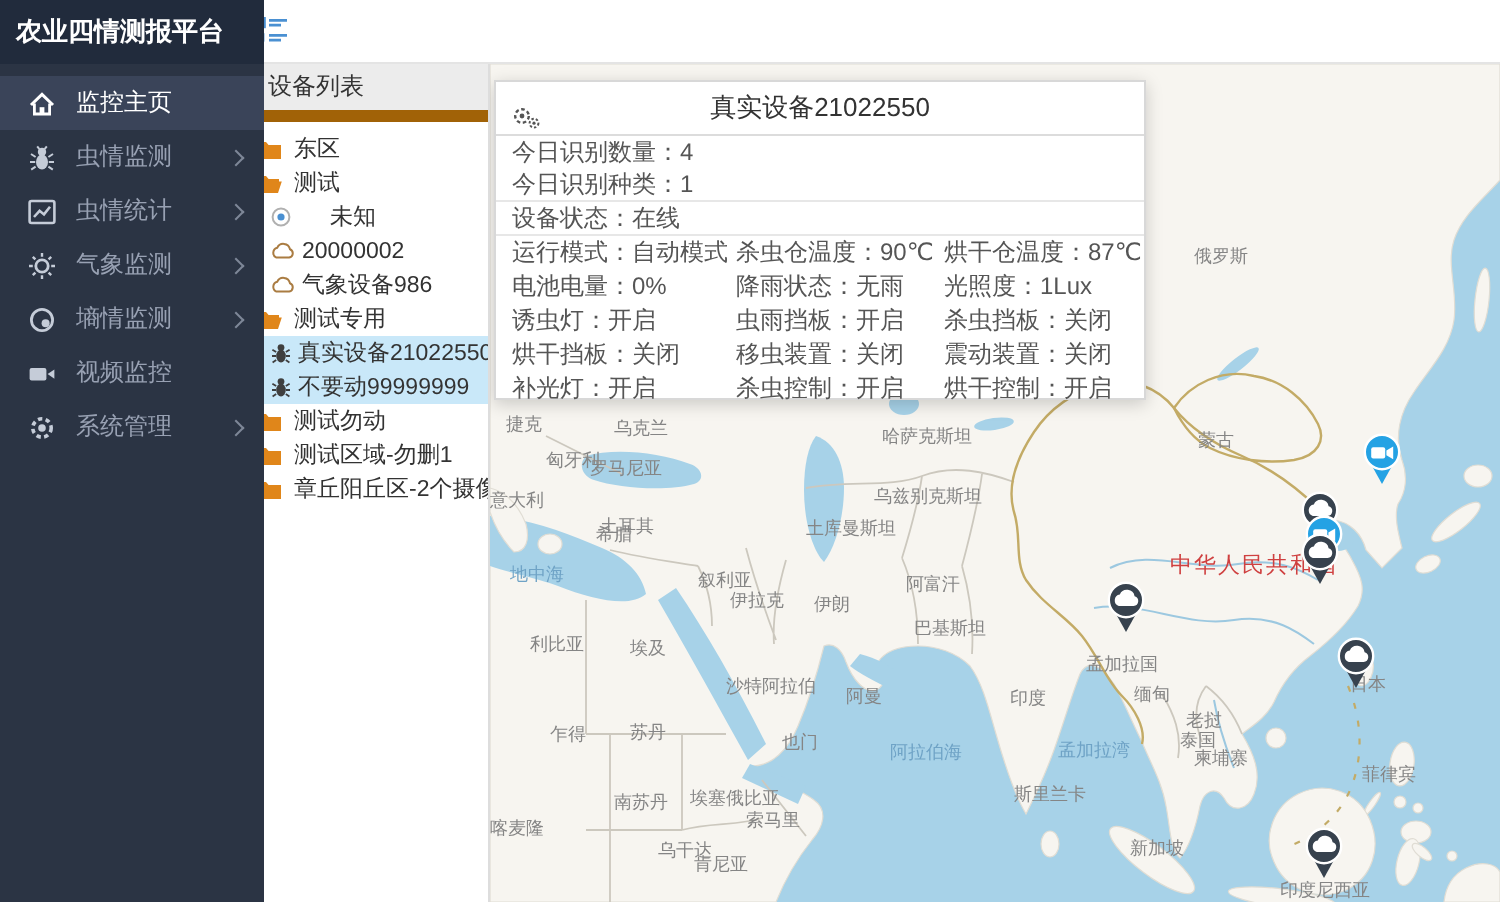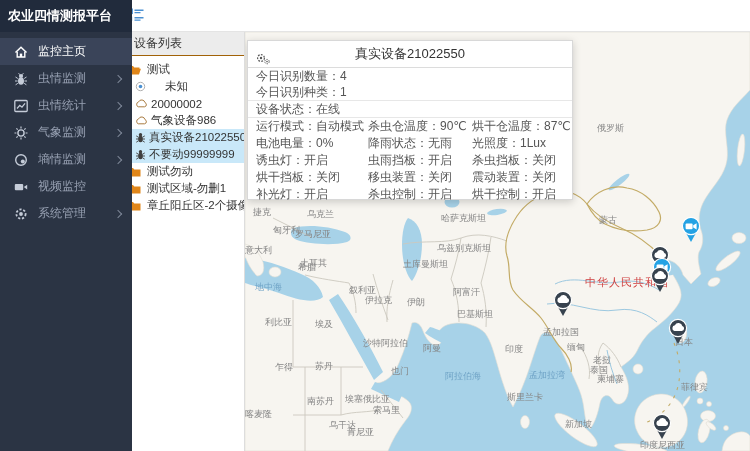--- a/index.html
+++ b/index.html
@@ -18,21 +18,21 @@
     border-top:1px solid #7e8798;transform:translateY(-50%) rotate(45deg);}
 
   
   .topbar{position:absolute;left:118px;top:0;width:632px;height:32px;background:#fff;
     border-bottom:1px solid #e4e4e4;box-sizing:border-box;z-index:9;}
   .tb-icon{position:absolute;left:9px;top:8px;cursor:pointer;}
 
   
   .device-panel{position:absolute;left:118px;top:32px;width:127px;height:419px;background:#fff;
     border-right:1px solid #ddd;box-sizing:border-box;z-index:8;overflow:hidden;}
-  .dp-header{height:23px;line-height:23px;background:#ececec;border-bottom:1px solid #a16207;
+  .dp-header{height:23px;line-height:23px;background:#ececec;border-bottom:6px solid #a16207;
     padding-left:16px;font-size:12px;color:#333;}
   .tree{padding-top:5px;}
   .trow{height:17px;display:flex;align-items:center;font-size:11.5px;color:#333;
     white-space:nowrap;cursor:pointer;overflow:hidden;}
   .trow .ticon{flex:none;display:flex;align-items:center;justify-content:center;}
   .t-folder{padding-left:10px;}
   .t-folder .ticon{margin-right:6px;}
   .t-unknown{padding-left:17px;}
   .t-unknown .ticon{margin-right:19px;}
   .t-child{padding-left:5px;}
@@ -158,20 +158,28 @@
           <rect x="1" y="8.6" width="4.2" height="4.2" fill="#4a90d2"></rect>
           <path d="M7.5,9.7 H16.5 M7.5,12.1 H13.5" stroke="#4a90d2" stroke-width="1.4"></path>
         </svg>
     </span>
   </div>
 
   <div class="device-panel">
     <div class="dp-header">设备列表</div>
     <div class="tree">
 
+      <div class="trow t-folder">
+        <span class="ticon">
+            <svg width="13" height="10" viewBox="0 0 13 10">
+              <path d="M0.5,1 H5 L6.3,2.5 H12.5 V9.5 H0.5 Z" fill="#e0861a"></path>
+            </svg>
+          </span>
+        <span>东区</span>
+      </div>
 
       <div class="trow t-folder">
         <span class="ticon">
             <svg width="13" height="10" viewBox="0 0 13 10">
               <path d="M0.5,1 H5 L6.3,2.5 H11.5 V3.8 H12.9 L11,9.5 H0.5 Z" fill="#e0861a"></path>
             </svg>
           </span>
         <span>测试</span>
       </div>
 
@@ -198,20 +206,28 @@
       <div class="trow t-child">
         <span class="dot dot-gray"></span>
         <span class="tico2">
             <svg width="13" height="9" viewBox="0 0 13 9">
               <path d="M3.2,7.8 H9.6 A2.2,2.2 0 0 0 10,3.6 A3.4,3.4 0 0 0 3.6,2.9 A2.6,2.6 0 0 0 3.2,7.8 Z" stroke="#aa7c42" stroke-width="1" fill="none"></path>
             </svg>
           </span>
         <span>气象设备986</span>
       </div>
 
+      <div class="trow t-folder">
+        <span class="ticon">
+            <svg width="13" height="10" viewBox="0 0 13 10">
+              <path d="M0.5,1 H5 L6.3,2.5 H11.5 V3.8 H12.9 L11,9.5 H0.5 Z" fill="#e0861a"></path>
+            </svg>
+          </span>
+        <span>测试专用</span>
+      </div>
 
       <div class="trow t-child t-sel">
         <span class="dot dot-green"></span>
         <span class="tico2">
             <svg width="11" height="12" viewBox="0 0 11 12">
               <ellipse cx="5.5" cy="7" rx="2.4" ry="3.2" fill="#3f3f3f"></ellipse>
               <circle cx="5.5" cy="2.8" r="1.7" fill="#3f3f3f"></circle>
               <path d="M3.1,5 L1.2,3.9 M3,7 H1 M3.1,9 L1.3,10.2 M7.9,5 L9.8,3.9 M8,7 H10 M7.9,9 L9.7,10.2" stroke="#3f3f3f" stroke-width="0.9" fill="none"></path>
             </svg>
           </span>

